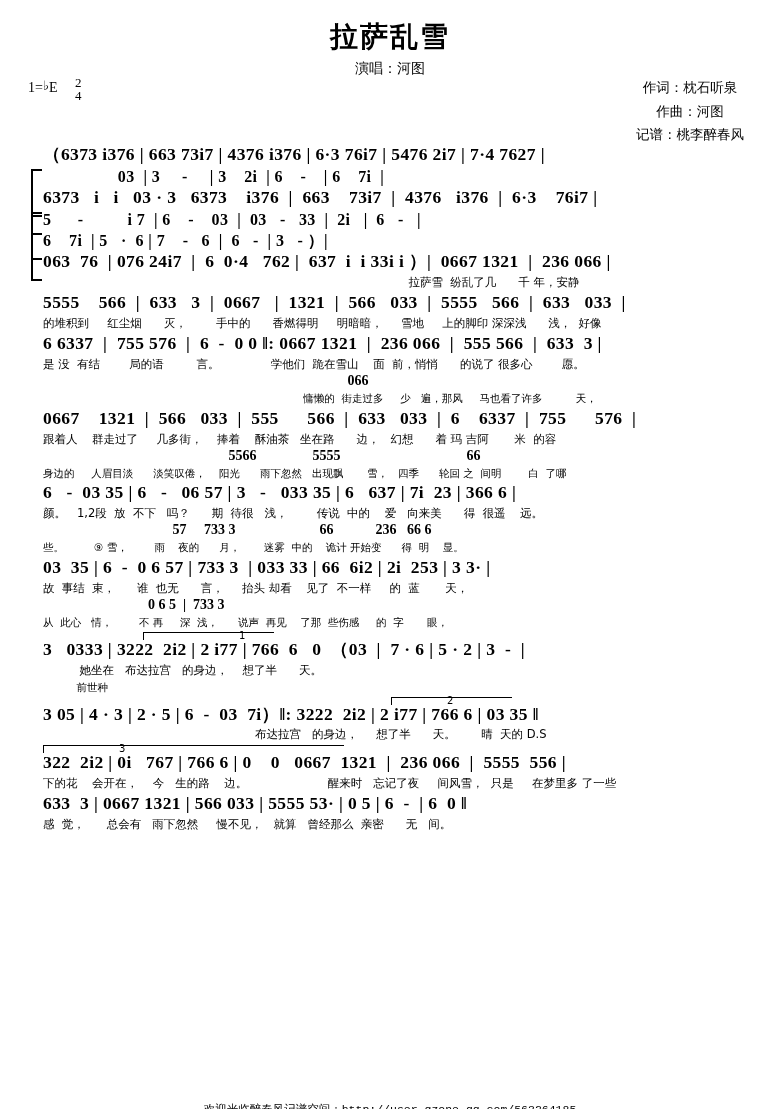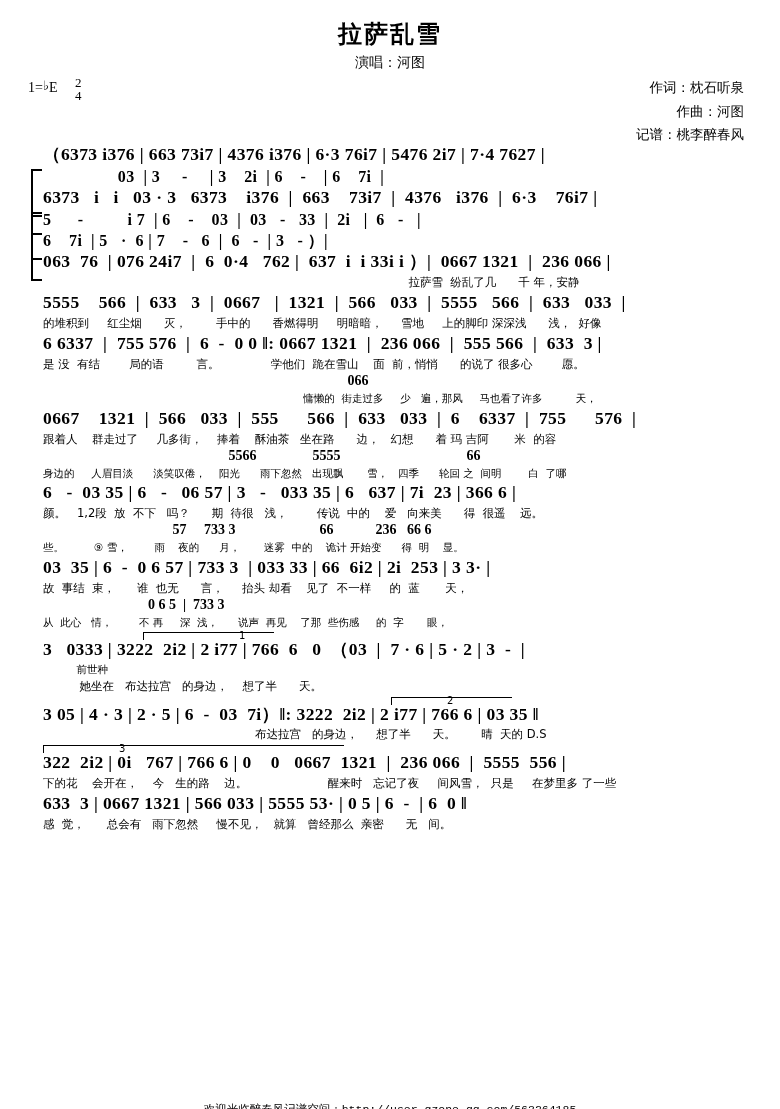--- a/index.html
+++ b/index.html
@@ -16,21 +16,21 @@
     overflow: hidden;
   }
   .sheet {
     position: relative;
     width: 780px;
     height: 1109px;
   }
   
   .title {
     text-align: center;
-    font-size: 24px;
+    font-size: 28px;
     font-weight: bold;
     letter-spacing: 2px;
     margin: 18px 0 2px 0;
     font-family: Liberation Serif, serif;
   }
   .singer {
     text-align: center;
     font-size: 14px;
     margin-top: 4px;
     font-family: "DejaVu Sans", sans-serif;
@@ -55,21 +55,21 @@
     font-size: 13px;
   }
   .meter .num { display: block; }
   .meter .den { display: block; }
   .credits {
     position: absolute;
     right: 36px;
     top: 58px;
     font-size: 13.5px;
     line-height: 1.75;
-    text-align: right;
+    text-align: center;
     font-family: "DejaVu Sans", sans-serif;
   }
   
   .music {
     position: absolute;
     left: 17px;
     top: 126px;
     width: 780px;
   }
   .system {
@@ -218,22 +218,22 @@
       <div class="alt-notes">                              0 6 5  |  733 3</div>
       <div class="lyrics tiny">从  此心   情，        不 再     深  浅，      说声  再见    了那  些伤感     的  字       眼，</div>
     </div>
 
     <div class="system rowgroup">
       <div class="slurrow">
         <span class="bracket-line" style="left:100px;width:130px;top:0;"></span>
         <span class="repeat-num" style="left:196px;top:-2px;">1</span>
       </div>
       <div class="notes">3   0333 | 3222  2i2 | 2 i77 | 766  6   0  （03  |  7 · 6 | 5 · 2 | 3  -  |</div>
+      <div class="lyrics">          她坐在   布达拉宫   的身边，    想了半      天。</div>
       <div class="lyrics tiny">          前世种</div>
-      <div class="lyrics">          她坐在   布达拉宫   的身边，    想了半      天。</div>
     </div>
 
     <div class="system rowgroup">
       <div class="slurrow">
         <span class="bracket-line" style="left:348px;width:120px;top:0;"></span>
         <span class="repeat-num" style="left:404px;top:-2px;">2</span>
       </div>
       <div class="notes">3 05 | 4 · 3 | 2 · 5 | 6  -  03  7i）‖: 3222  2i2 | 2 i77 | 766 6 | 03 35 ‖</div>
       <div class="lyrics">                                                          布达拉宫   的身边，     想了半      天。       晴  天的 D.S</div>
     </div>

